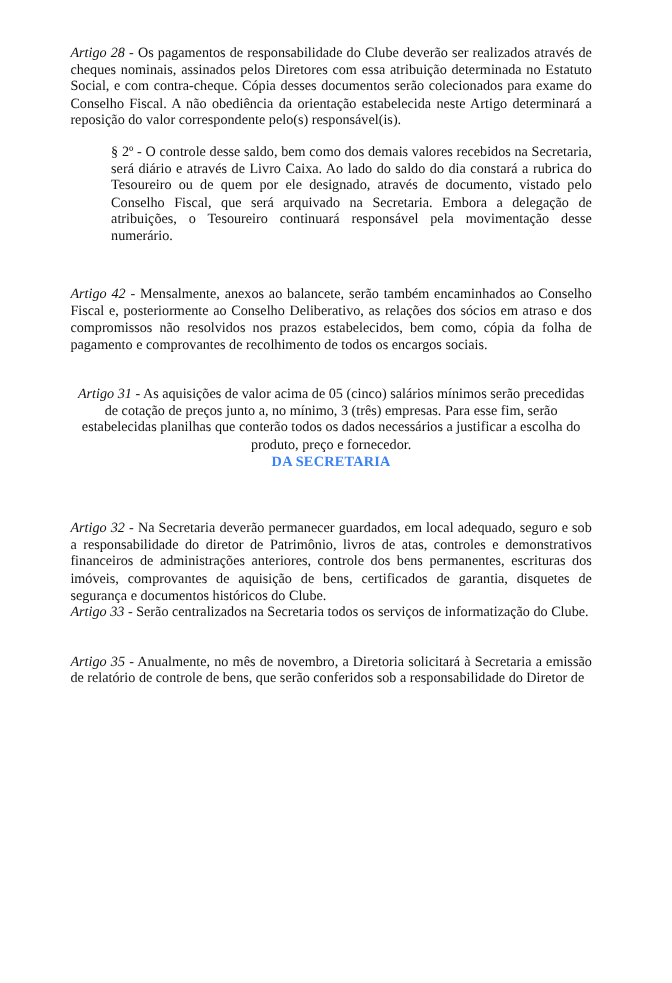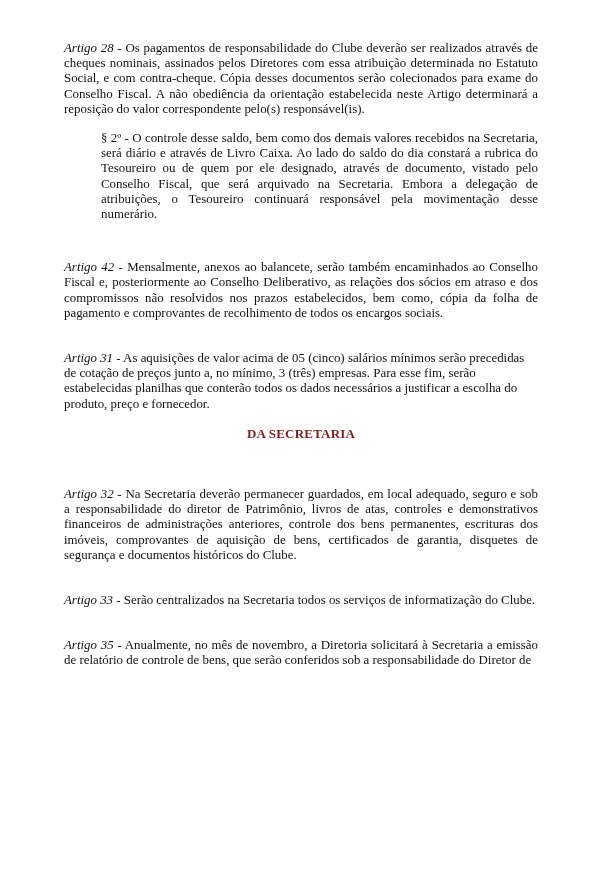--- a/index.html
+++ b/index.html
@@ -24,31 +24,31 @@
 
 
   <p class="p indent" style="margin-top:14px;">§ 2º - O controle desse saldo, bem como dos demais valores recebidos na Secretaria, será diário e através de Livro Caixa. Ao lado do saldo do dia constará a rubrica do Tesoureiro ou de quem por ele designado, através de documento, vistado pelo Conselho Fiscal, que será arquivado na Secretaria. Embora a delegação de atribuições, o Tesoureiro continuará responsável pela movimentação desse numerário.</p>
 
   <p class="p" style="margin-top:38px;">
     <span class="art">Artigo 42</span><span> - Mensalmente, anexos ao balancete, serão também encaminhados ao Conselho Fiscal e, posteriormente ao Conselho Deliberativo, as relações dos sócios em atraso e dos compromissos não resolvidos nos prazos estabelecidos, bem como, cópia da folha de pagamento e comprovantes de recolhimento de todos os encargos sociais.</span>
   </p>
 
 
 
-  <p class="p" style="margin-top:30px; text-align:left;">
+  <p class="p" style="margin-top:30px; text-align:center;">
     <span class="art">Artigo 31</span><span> - As aquisições de valor acima de 05 (cinco) salários mínimos serão precedidas de cotação de preços junto a, no mínimo, 3 (três) empresas. Para esse fim, serão estabelecidas planilhas que conterão todos os dados necessários a justificar a escolha do produto, preço e fornecedor.</span>
   </p>
 
-  <p class="heading" style="margin-top: 14px; color: #7f1d1d; font-family: Liberation Serif, serif;">DA SECRETARIA</p>
+  <p class="heading" style="color: #3b82f6; font-family: Liberation Serif, serif;">DA SECRETARIA</p>
 
   <p class="p" style="margin-top:46px;">
     <span class="art">Artigo 32</span><span> -  Na Secretaria deverão permanecer guardados, em local adequado, seguro e sob a responsabilidade do diretor de Patrimônio, livros de atas, controles e demonstrativos financeiros de administrações anteriores, controle dos bens permanentes, escrituras dos imóveis, comprovantes de aquisição de bens, certificados de garantia, disquetes de segurança e documentos históricos do Clube.</span>
   </p>
 
-  <p class="p" style="margin-top:30px;">
+  <p class="p" style="">
     <span class="art">Artigo 33</span><span> - Serão centralizados na Secretaria todos os serviços de informatização do Clube.</span>
   </p>
 
 
   <p class="p" style="margin-top:30px;">
     <span class="art">Artigo 35</span><span> - Anualmente, no mês de novembro, a Diretoria solicitará à Secretaria a emissão de relatório de controle de bens, que serão conferidos sob a responsabilidade do Diretor de</span>
   </p>
 
 </div>
 

